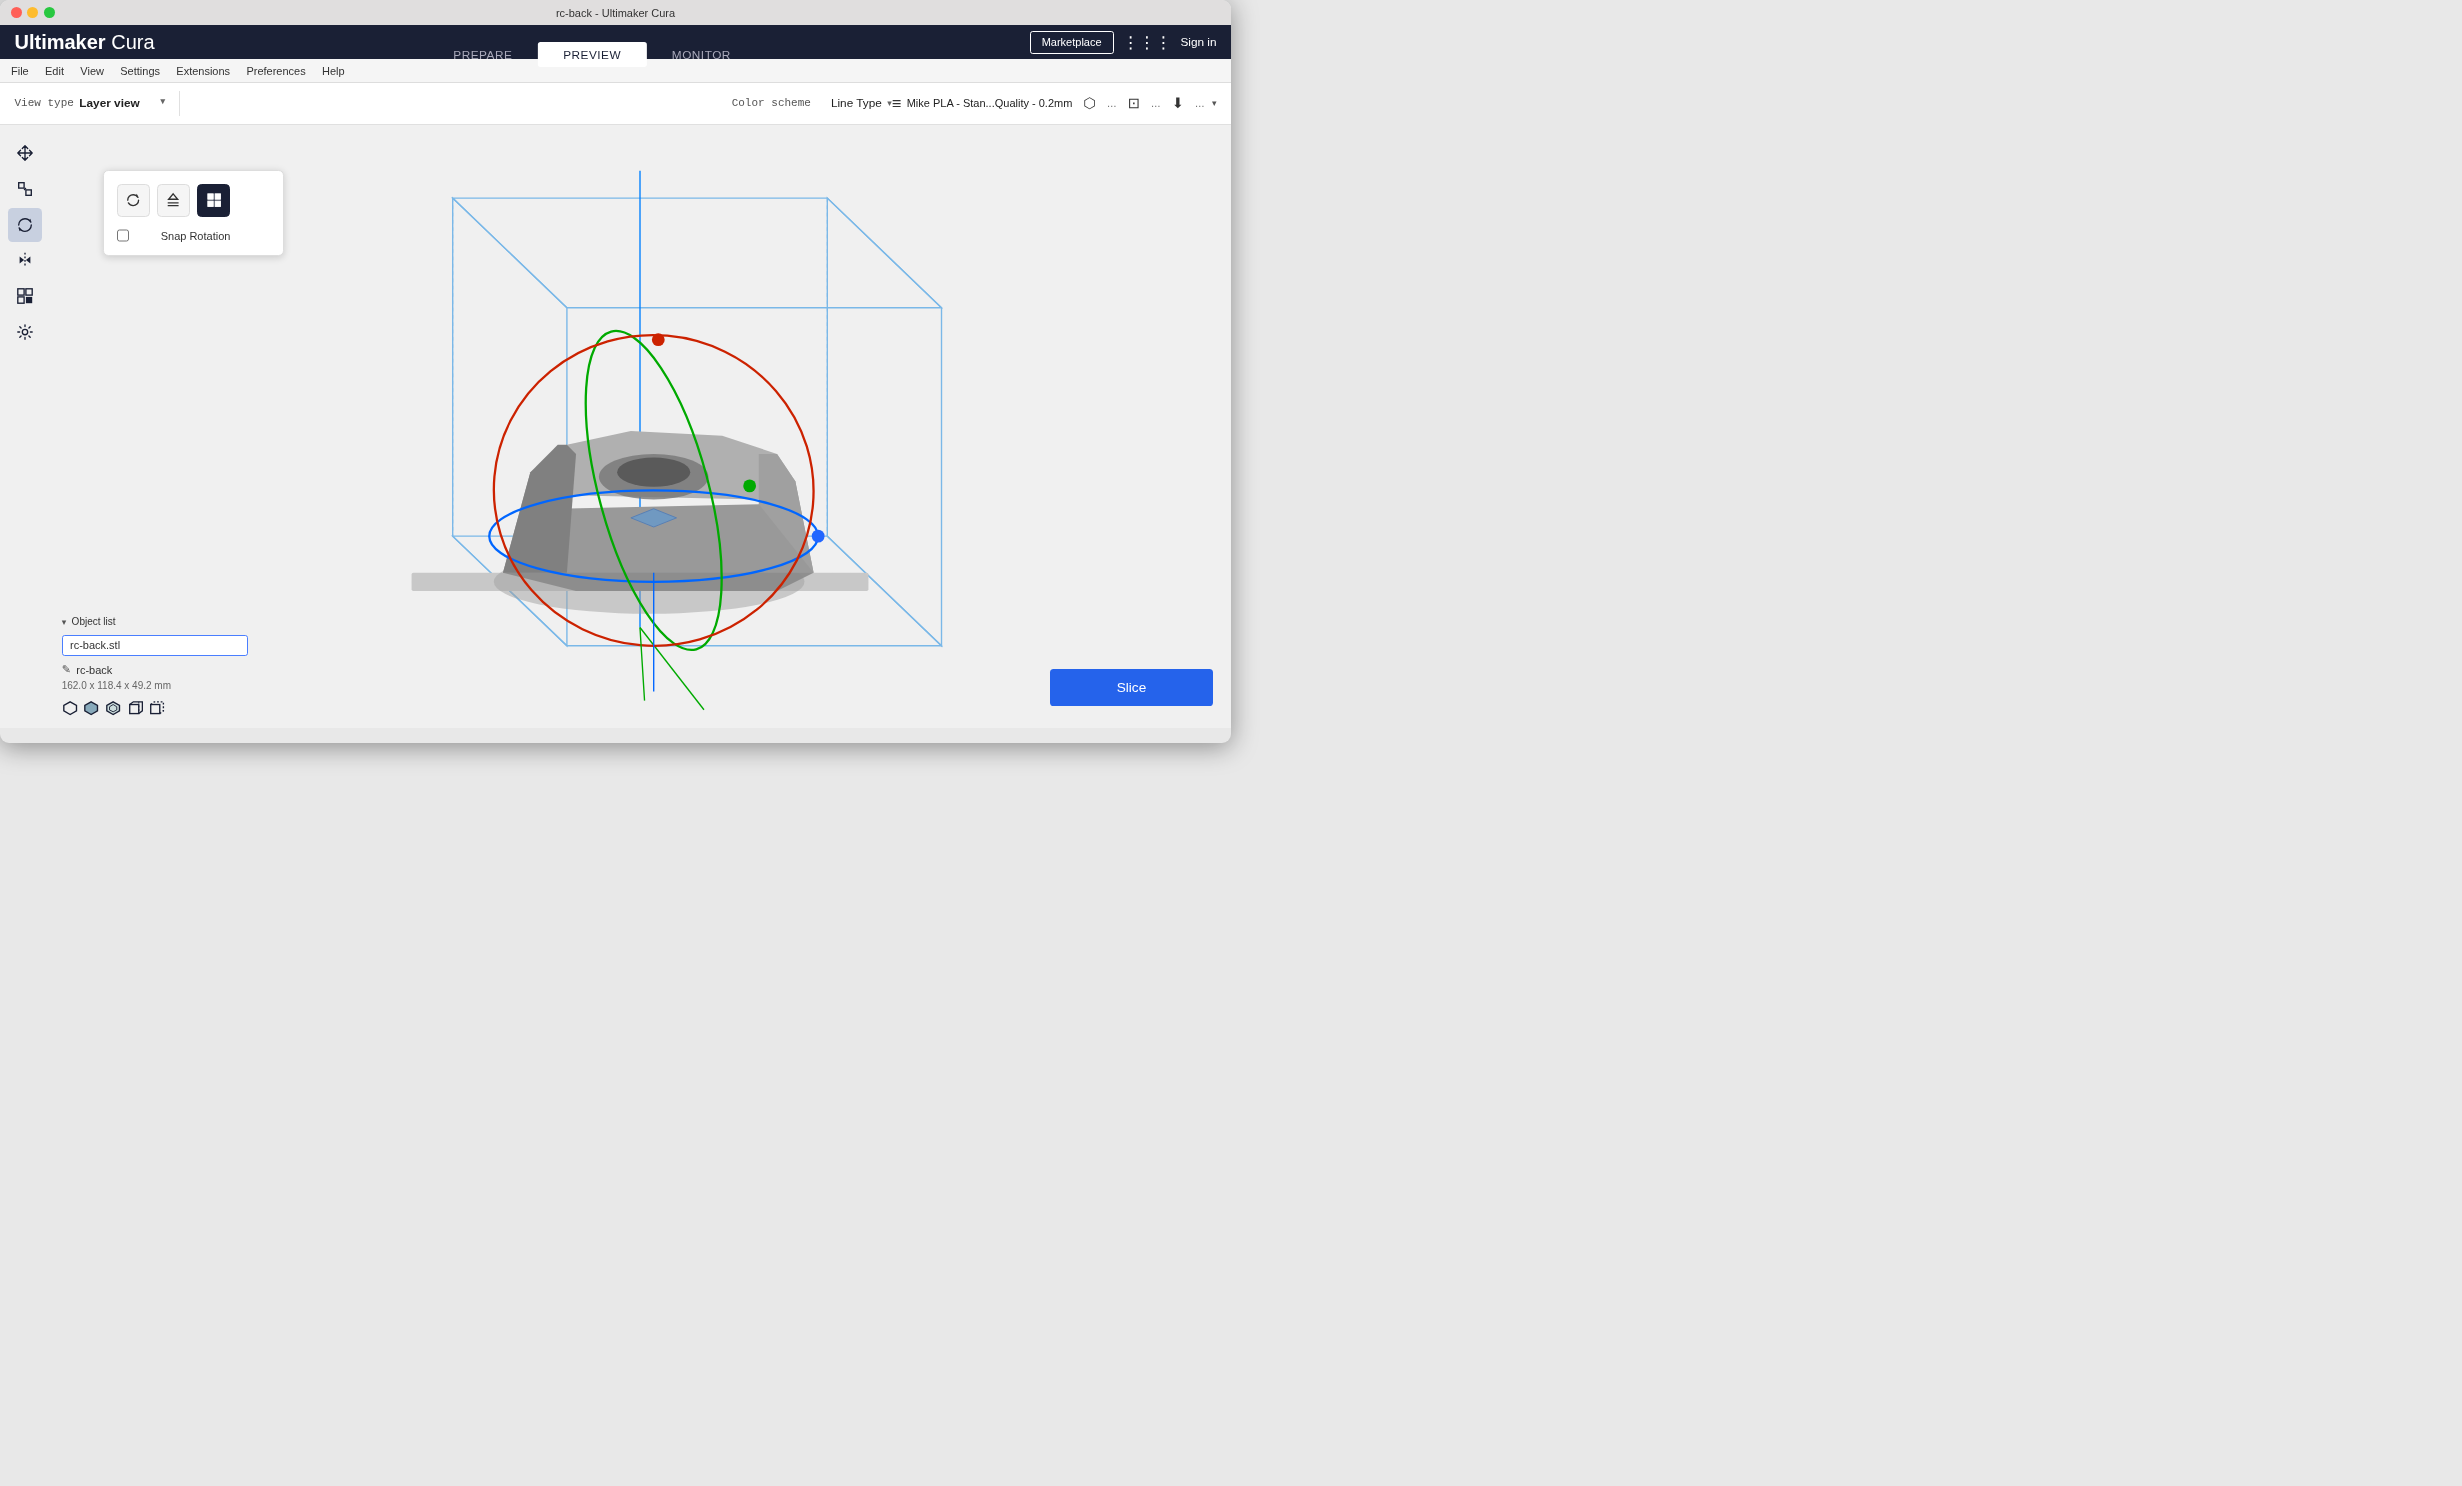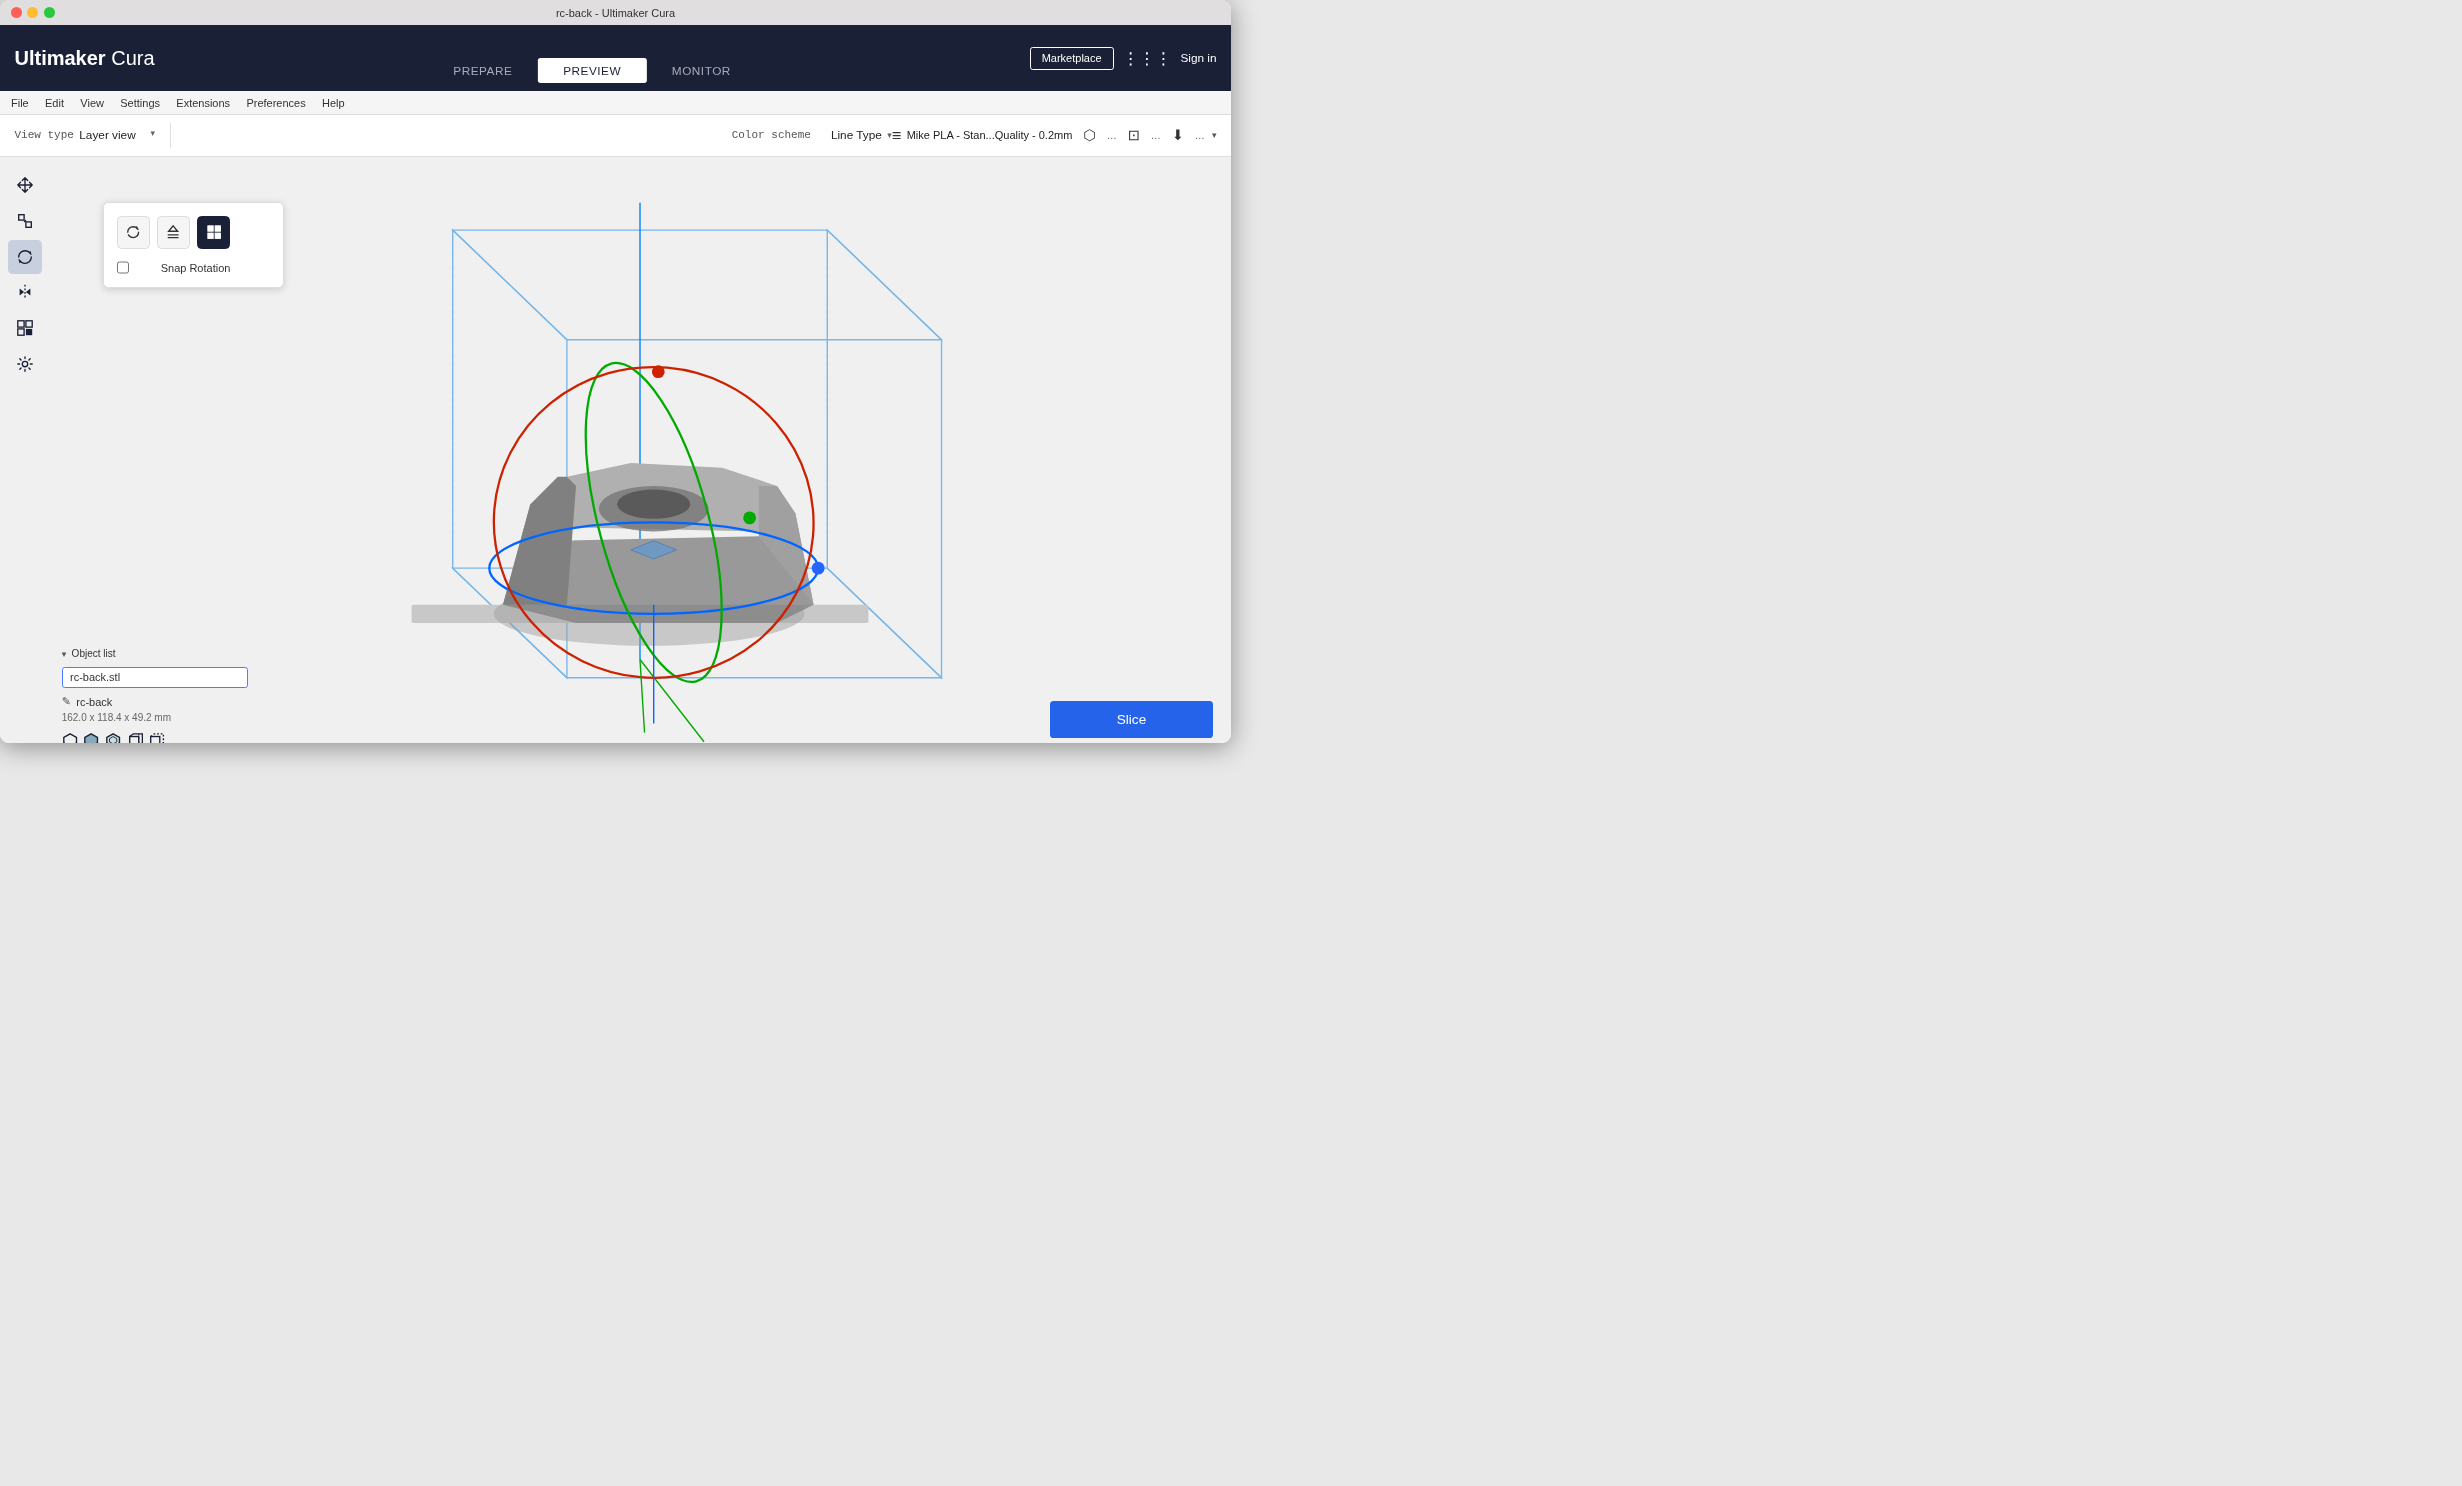--- a/index.html
+++ b/index.html
@@ -40,21 +40,21 @@
     .btn-min { background: #febc2e; }
     .btn-max { background: #28c840; }
     .title-text {
       font-size: 11px;
       color: #333;
     }
 
     
     .header {
       background: #1a2035;
-      height: 66px;
+      height: 34px;
       display: flex;
       align-items: center;
       padding: 0 14.5px;
     }
     .logo {
       color: white;
       font-size: 20px;
       font-weight: 300;
       margin-right: auto;
     }
@@ -140,25 +140,25 @@
       align-items: center;
       gap: 5.4px;
     }
     .toolbar-label {
       font-size: 11px;
       color: #555;
       font-family: Liberation Mono, monospace;
     }
     .toolbar-dropdown {
       display: flex;
-      gap: 13px;
+      gap: 19px;
       cursor: pointer;
       font-size: 11.8px;
       color: #222;
-      font-weight: 400;
+      font-weight: 700;
     }
     .toolbar-divider {
       width: 0.9px;
       height: 25.4px;
       background: #e0e0e0;
       margin: 0 14.5px;
     }
     .color-scheme-section {
       display: flex;
       align-items: center;

